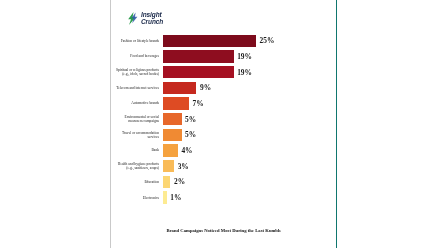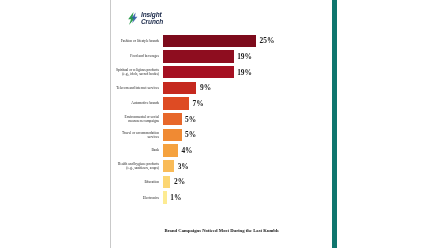--- a/index.html
+++ b/index.html
@@ -23,21 +23,21 @@
 
   
   #panel {
     position: absolute;
     left: 110px;
     top: 0;
     width: 227px;
     height: 248px;
     background: #ffffff;
     border-left: 1px solid #c9c9c9;
-    border-right: 5px solid #0f766e;
+    border-right: 1px solid #0f766e;
     box-sizing: border-box;
     display: flex;
     flex-direction: column;
   }
 
   
   #logo-row {
     position: absolute;
     left: 16px;
     top: 12px;

